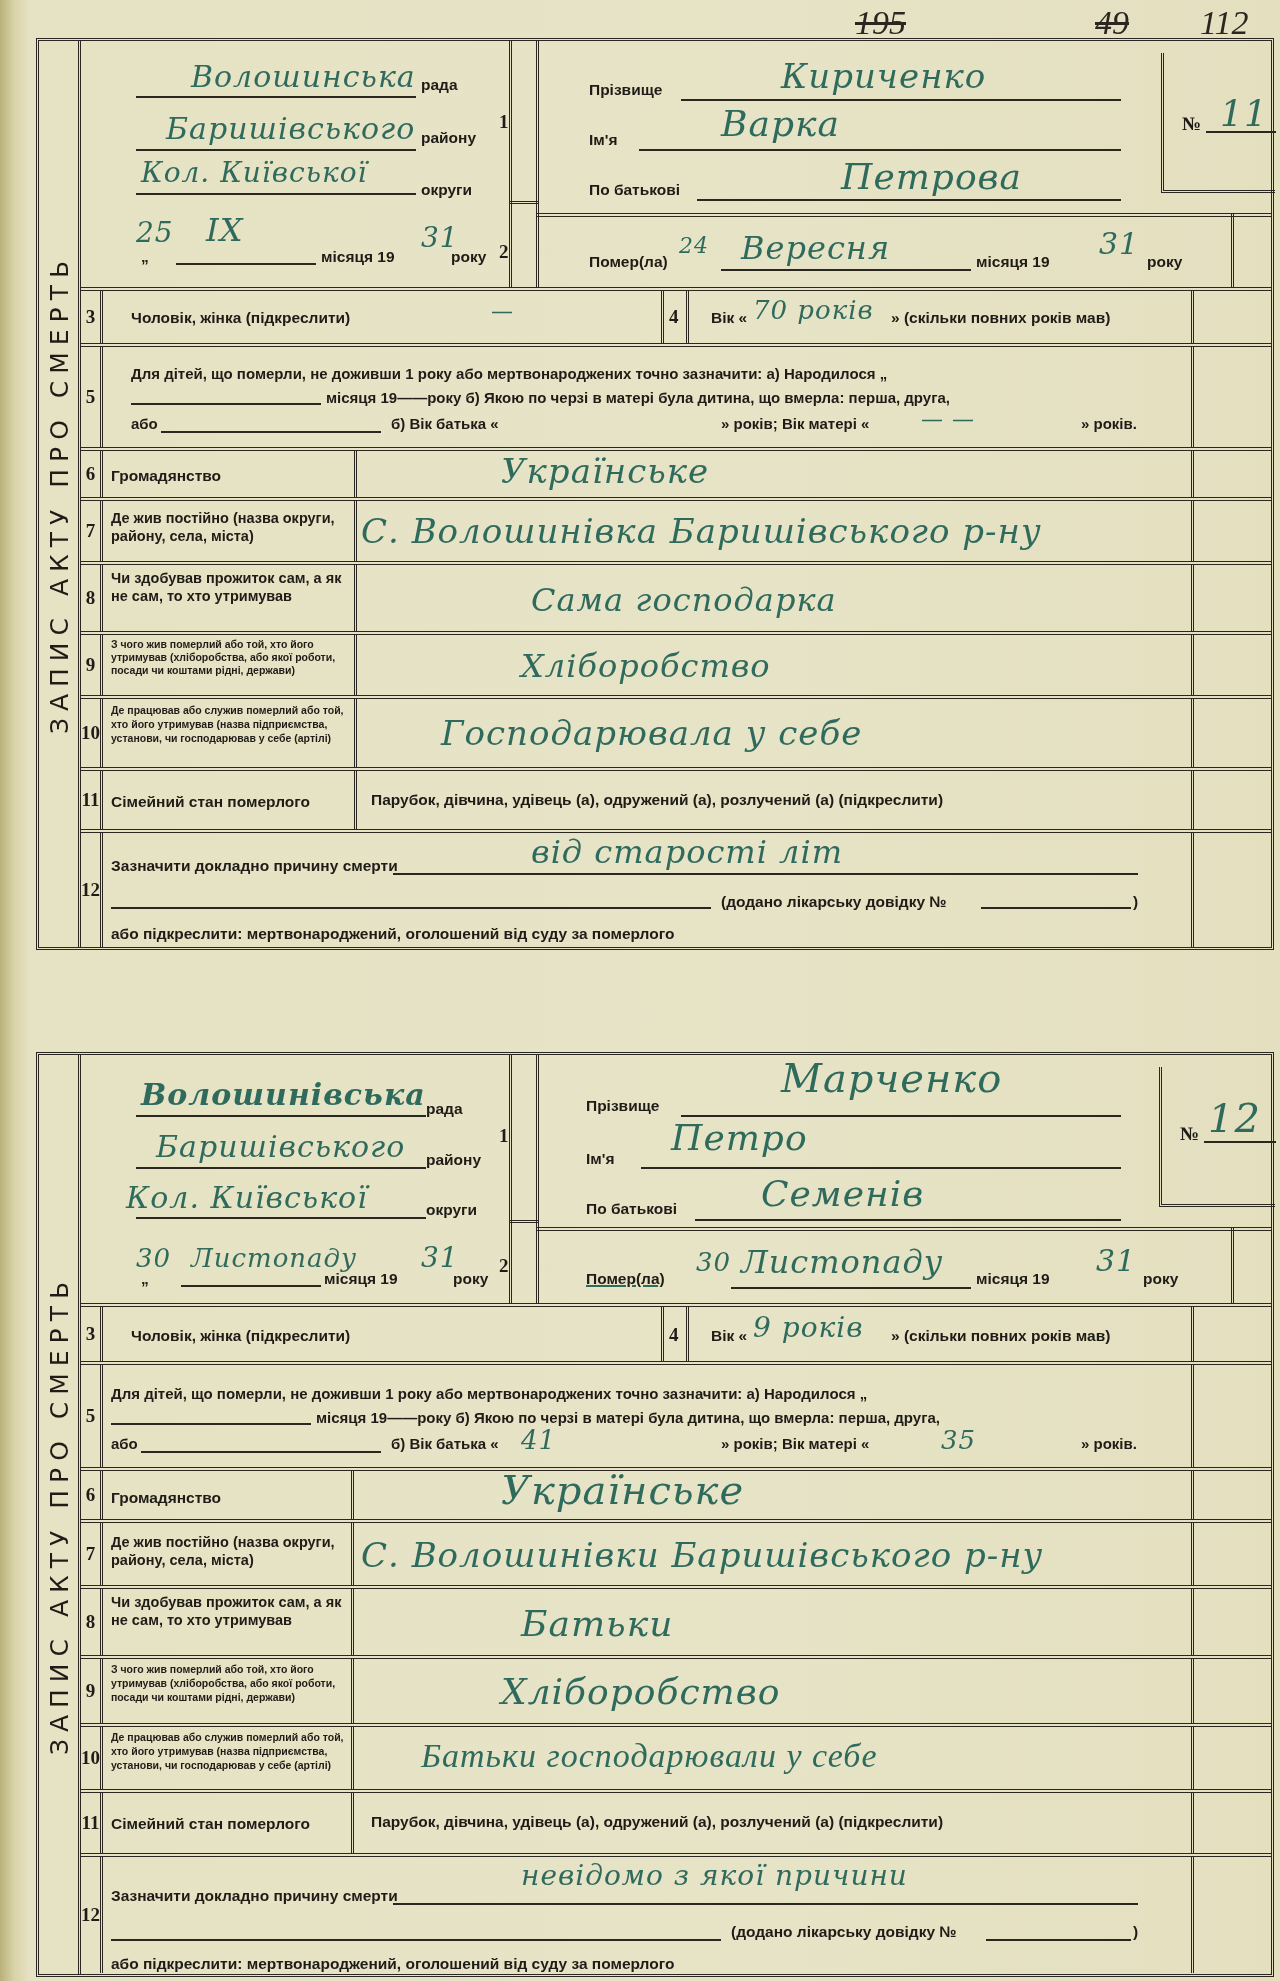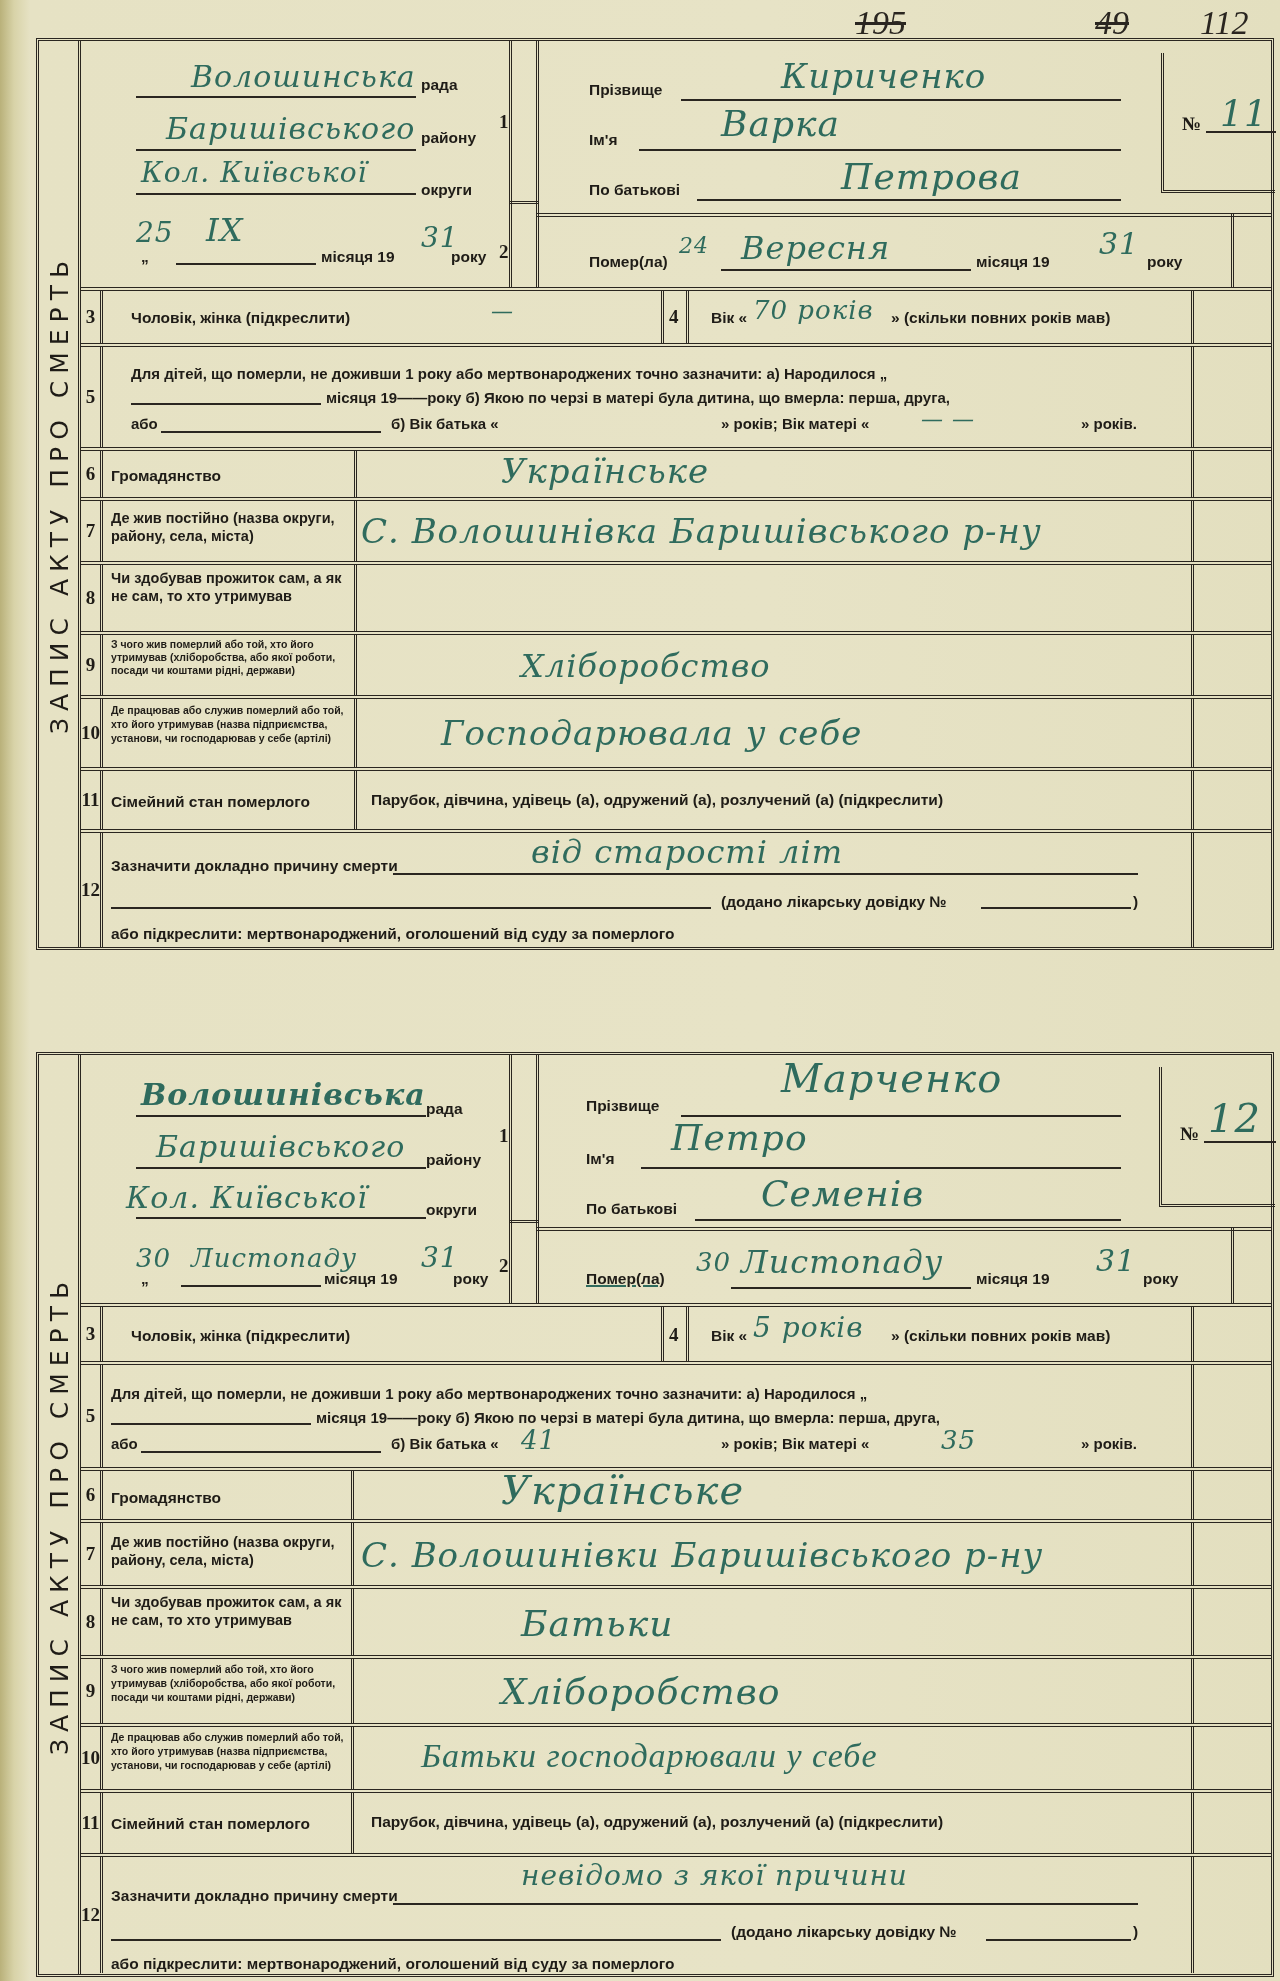--- a/index.html
+++ b/index.html
@@ -164,20 +164,21 @@
     <span class="hand" style="left:280px;top:10px;font-size:34px;">С. Волошинівка Баришівського р-ну</span>
     <div class="rt"></div>
   </div>
 
   <div class="row" style="top:524px;height:70px;">
     <div class="numcol">
         <span>8</span>
       </div>
     <span class="lbl med" style="left:30px;top:4px;width:240px;">Чи здобував прожиток сам, а як не сам, то хто утримував</span>
     <div class="vline" style="left:273px;"></div>
+    <span class="hand" style="left:450px;top:16px;font-size:32px;">Сама господарка</span>
     <div class="rt"></div>
   </div>
 
   <div class="row" style="top:594px;height:64px;">
     <div class="numcol">
         <span>9</span>
       </div>
     <span class="lbl small" style="left:30px;top:3px;width:240px;font-size:10.5px;line-height:13px;">З чого жив померлий або той, хто його утримував (хліборобства, або якої роботи, посади чи коштами рідні, держави)</span>
     <div class="vline" style="left:273px;"></div>
     <span class="hand" style="left:440px;top:12px;font-size:32px;">Хліборобство</span>
@@ -283,21 +284,21 @@
 
   <div class="row" style="top:252px;height:58px;">
     <div class="numcol">
         <span>3</span>
       </div>
     <span class="lbl" style="left:50px;top:20px;">Чоловік, жінка (підкреслити)</span>
     <div class="vline" style="left:580px;"></div>
     <div class="vline" style="left:605px;"></div>
     <span class="lbl" style="left:588px;top:17px;font-family:'Liberation Serif',serif;font-size:19px;">4</span>
     <span class="lbl" style="left:630px;top:20px;">Вік «</span>
-    <span class="hand" style="left:672px;top:4px;font-size:28px;">5 років</span>
+    <span class="hand" style="left:672px;top:4px;font-size:28px;">9 років</span>
     <span class="lbl" style="left:810px;top:20px;">» (скільки повних років мав)</span>
     <div class="rt"></div>
   </div>
 
   <div class="row" style="top:310px;height:106px;">
     <div class="numcol">
         <span>5</span>
       </div>
     <span class="lbl" style="left:30px;top:20px;font-size:15px;">Для дітей, що померли, не доживши 1 року або мертвонароджених точно зазначити: а) Народилося „</span>
     <div class="uline" style="left:30px;top:58px;width:200px;"></div>

